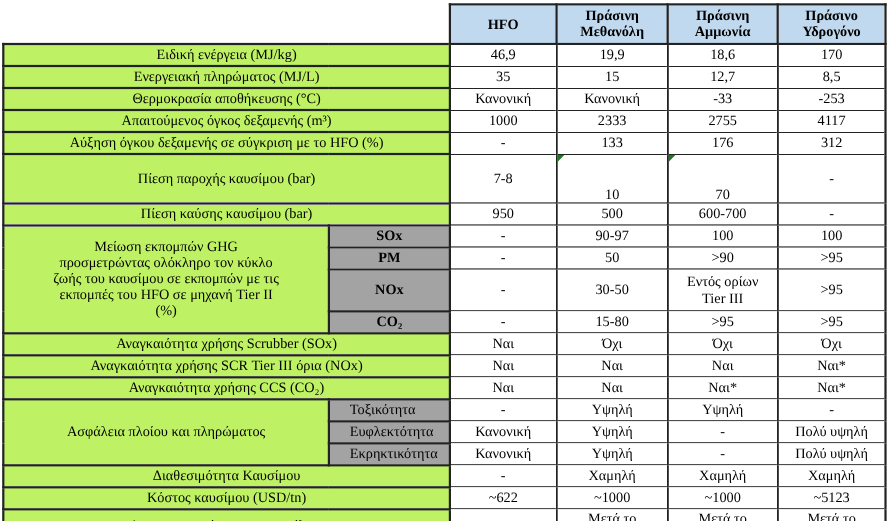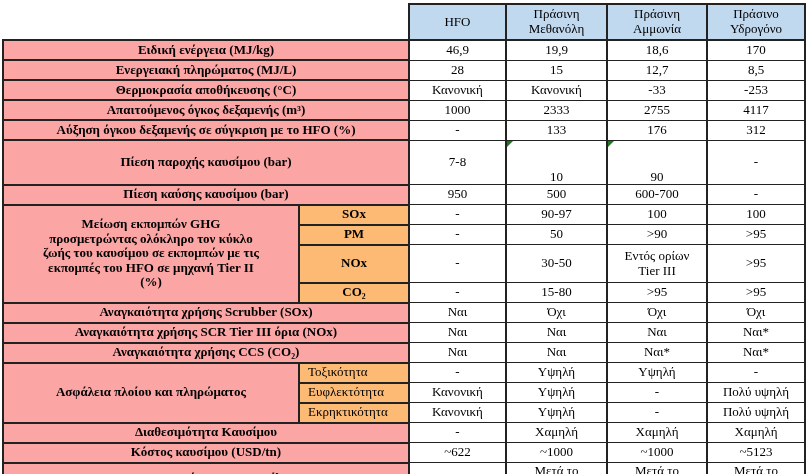--- a/index.html
+++ b/index.html
@@ -20,38 +20,38 @@
     font-size: 13px;
     color: #000;
     text-align: center;
     vertical-align: middle;
     height: 18px;
     line-height: 1.12;
     overflow: hidden;
   }
   th {
     background: #c1d9ef;
-    font-weight: normal;
+    font-weight: bold;
     border-width: 2px;
     height: 34px;
     white-space: pre-line;
   }
   td.corner { border: none; background: #ffffff; }
   td.lbl {
-    background: #fca5a5;
-    font-weight: bold;
+    background: #bef264;
+    font-weight: normal;
     border-width: 2px;
     white-space: pre-line;
   }
   td.sub {
-    background: #fdba74;
+    background: #a3a3a3;
     border-width: 2px;
   }
   td.sub.bold { font-weight: bold; }
-  td.sub.left { text-align: left; padding-left: 8px; }
+  td.sub.left { text-align: left; padding-left: 18px; }
   td.val {
     background: #ffffff;
     border-left-width: 2px;
     border-right-width: 2px;
     white-space: pre-line;
     position: relative;
   }
   tr.tall td { height: 36px; }
   tr.taller td { height: 30px; }
   .note-tri {
@@ -89,21 +89,21 @@
 
       <tr>
         <td class="lbl" colspan="2">Ειδική ενέργεια (MJ/kg)</td>
         <td class="val">46,9</td>
         <td class="val">19,9</td>
         <td class="val">18,6</td>
         <td class="val">170</td>
       </tr>
       <tr>
         <td class="lbl" colspan="2">Ενεργειακή πληρώματος (MJ/L)</td>
-        <td class="val">28</td>
+        <td class="val">35</td>
         <td class="val">15</td>
         <td class="val">12,7</td>
         <td class="val">8,5</td>
       </tr>
       <tr>
         <td class="lbl" colspan="2">Θερμοκρασία αποθήκευσης (°C)</td>
         <td class="val">Κανονική</td>
         <td class="val">Κανονική</td>
         <td class="val">-33</td>
         <td class="val">-253</td>
@@ -124,21 +124,21 @@
       </tr>
       <tr>
         <td class="lbl" colspan="2">Πίεση παροχής καυσίμου (bar)</td>
         <td class="val">7-8</td>
         <td class="val">
           <span class="note-tri"></span>
           <span>10</span>
         </td>
         <td class="val">
           <span class="note-tri"></span>
-          <span>90</span>
+          <span>70</span>
         </td>
         <td class="val">-</td>
       </tr>
       <tr>
         <td class="lbl" colspan="2">Πίεση καύσης καυσίμου (bar)</td>
         <td class="val">950</td>
         <td class="val">500</td>
         <td class="val">600-700</td>
         <td class="val">-</td>
       </tr>

